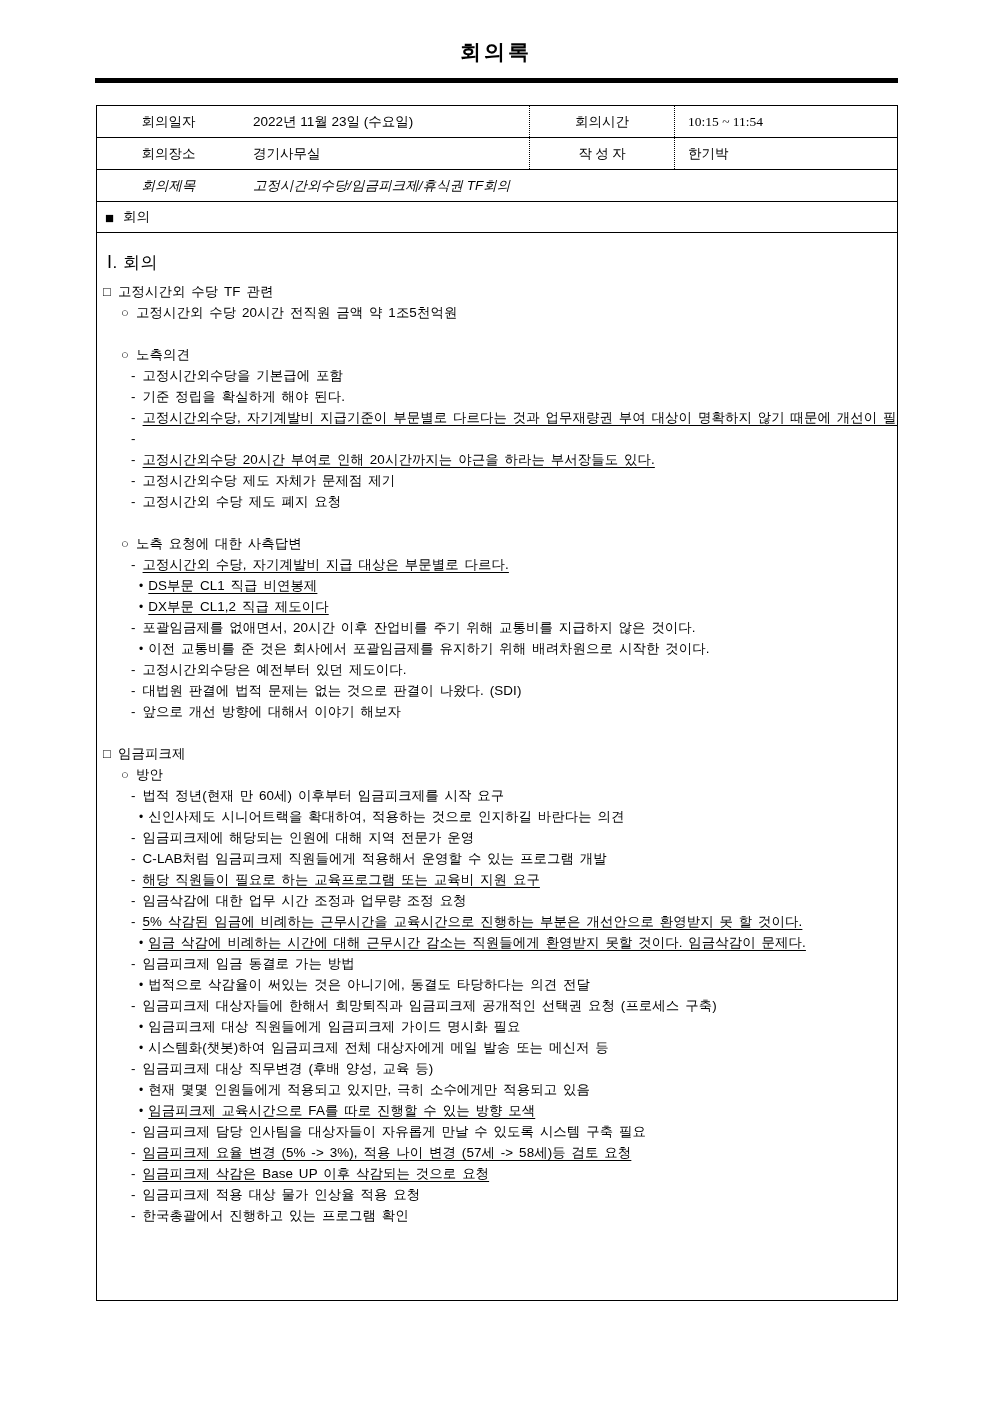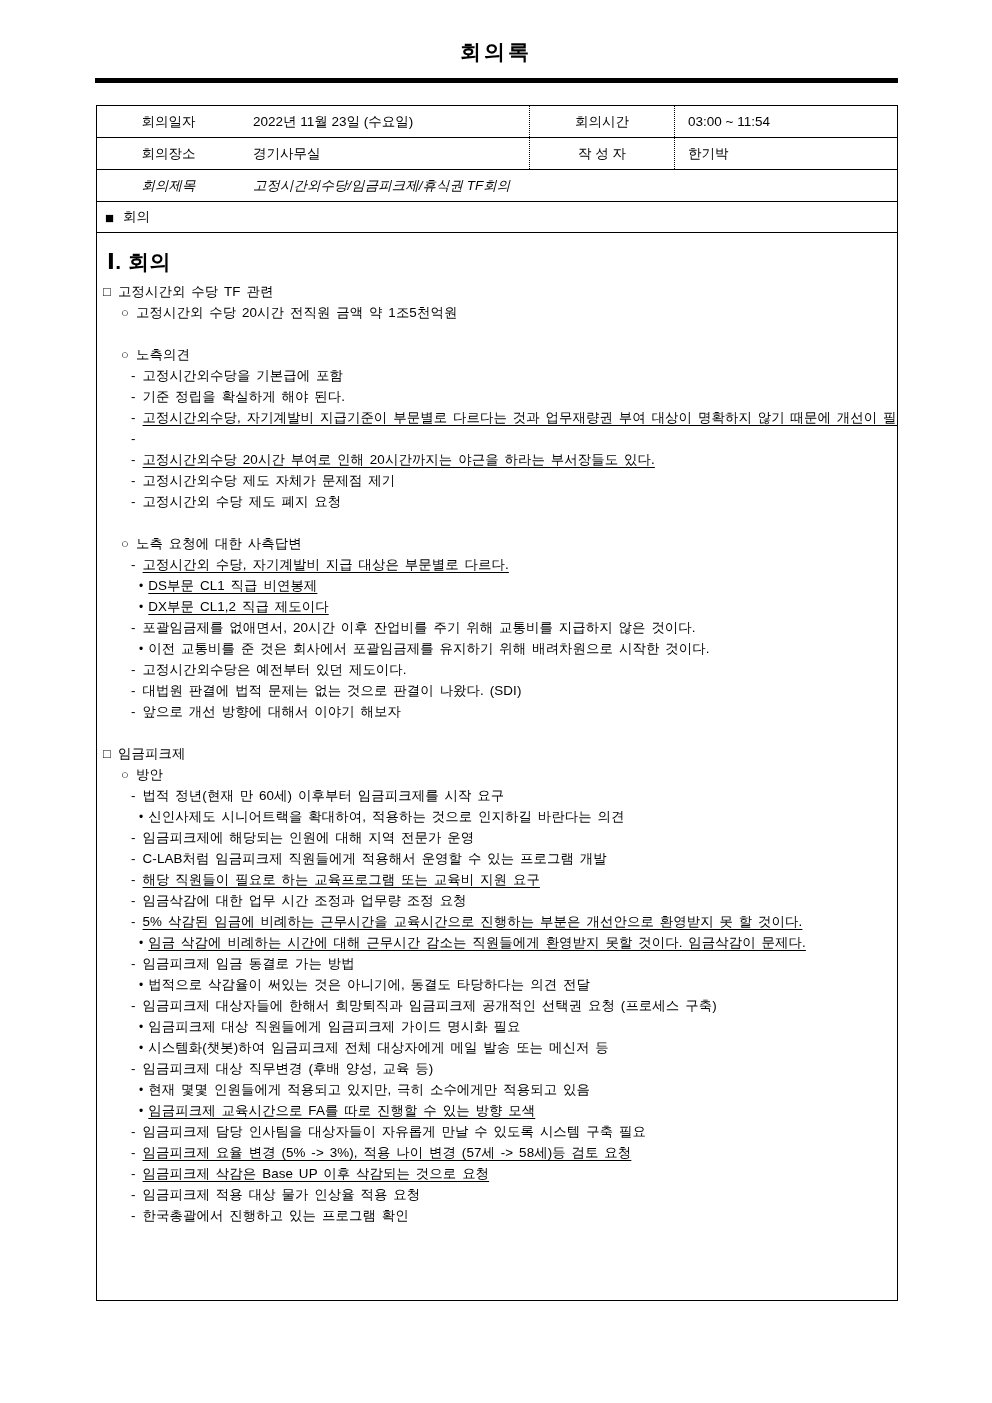--- a/index.html
+++ b/index.html
@@ -31,38 +31,38 @@
     height: 32px; flex: 0 0 32px;
     border-bottom: 1px solid #000;
     display: grid;
     grid-template-columns: 143px 289px 145px 1fr;
     font-size: 13.5px;
   }
   .info-row.row3 { grid-template-columns: 143px 1fr; font-style: italic; }
   .cell { display: flex; align-items: center; overflow: hidden; white-space: nowrap; }
   .cell.label { justify-content: center; }
   .cell.value { padding-left: 13px; }
-  .cell.dotted { border-left: 1px dotted #000; }
+  .cell.dotted { border-left: 1px dotted #000; font-family: Liberation Serif, serif; }
   .section-bar {
     height: 31px; flex: 0 0 31px;
     border-bottom: 1px solid #000;
     display: flex; align-items: center;
     padding-left: 8px;
     font-size: 13.5px;
   }
   .section-bar .sq { font-size: 15px; line-height: 1; margin-right: 9px; }
   .content {
     flex: 1 1 auto;
     padding-top: 14px;
     overflow: hidden;
   }
   .body-heading {
     height: 30px; display: flex; align-items: center;
     padding-left: 10px;
-    font-size: 21px; font-weight: bold;
+    font-size: 17px; font-weight: normal;
     letter-spacing: 0.5px;
     margin-bottom: 4px;
   }
   .line {
     height: 21px;
     display: flex; align-items: center;
     font-size: 13.4px;
     white-space: nowrap;
     letter-spacing: 0.1px;
     word-spacing: 2px;
@@ -84,21 +84,21 @@
 
 <div class="page-title">회의록</div>
 <div class="title-rule"></div>
 
 <div class="main-box">
 
   <div class="info-row">
     <div class="cell label">회의일자</div>
     <div class="cell value">2022년 11월 23일 (수요일)</div>
     <div class="cell label dotted">회의시간</div>
-    <div class="cell value dotted">03:00 ~ 11:54</div>
+    <div class="cell value dotted">10:15 ~ 11:54</div>
   </div>
 
   <div class="info-row">
     <div class="cell label">회의장소</div>
     <div class="cell value">경기사무실</div>
     <div class="cell label dotted">작 성 자</div>
     <div class="cell value dotted">한기박</div>
   </div>
 
   <div class="info-row row3">

